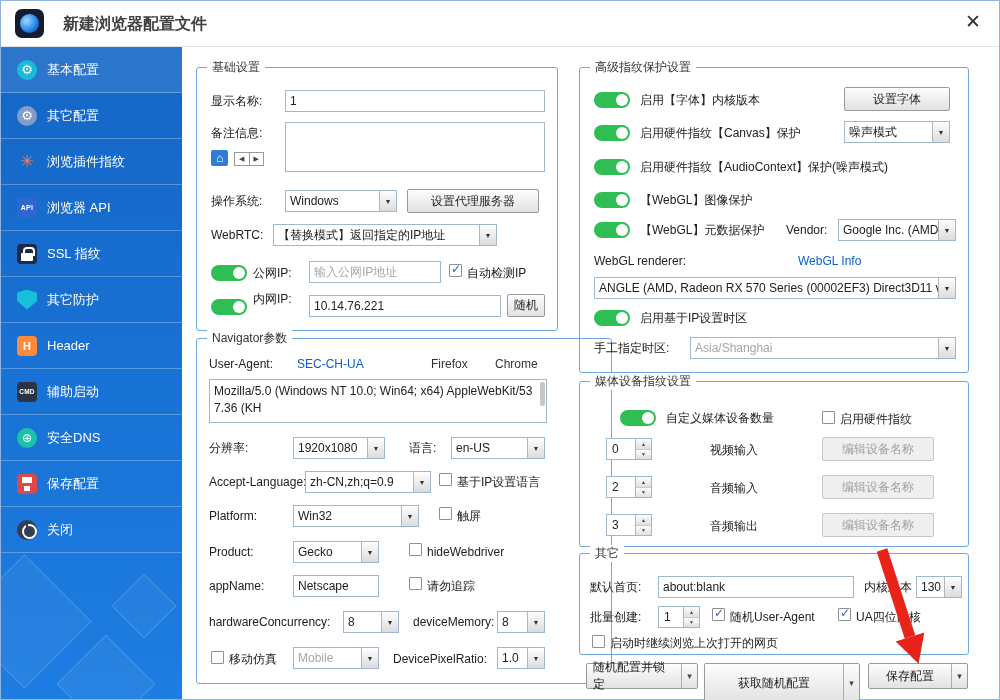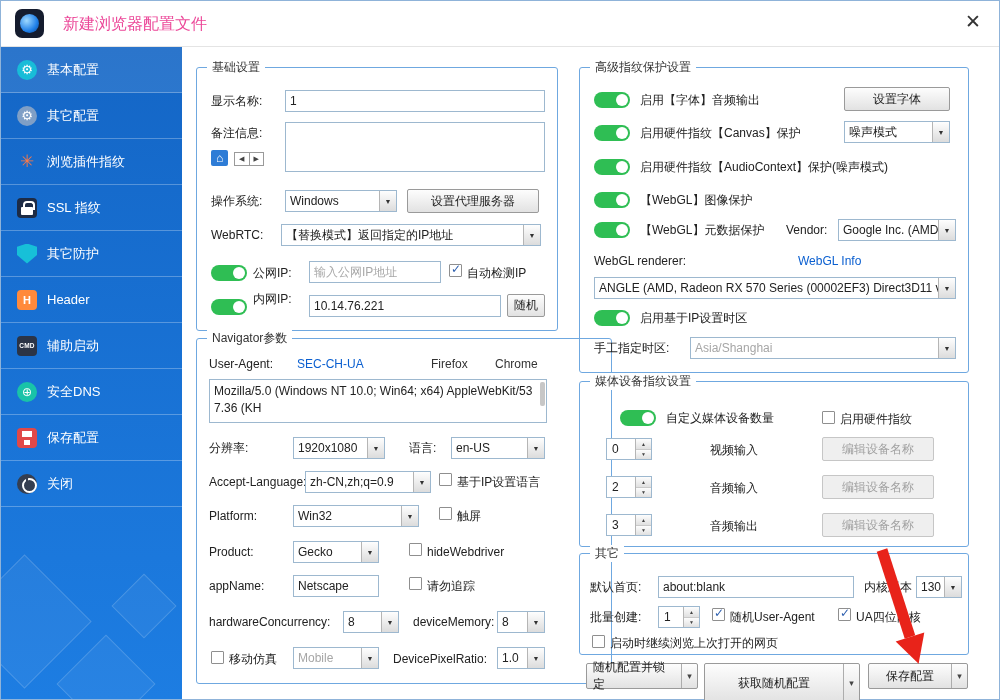--- a/index.html
+++ b/index.html
@@ -3,21 +3,21 @@
 <meta charset="utf-8">
 <style>
   *{margin:0;padding:0;box-sizing:border-box}
   html,body{width:1000px;height:700px;overflow:hidden}
   body{font-family:"Liberation Sans","DejaVu Sans",sans-serif;font-size:12px;color:#222;background:#fff}
   .window{position:absolute;inset:0;border:1px solid #8fb3d9;background:#fff}
   
   .titlebar{position:absolute;top:0;left:0;right:0;height:46px;background:#fff;border-bottom:1px solid #e4e4e4}
   .logo{position:absolute;left:14px;top:8px;width:29px;height:29px;border-radius:7px;background:#151c2e}
   .logo::after{content:"";position:absolute;inset:5px;border-radius:50%;background:radial-gradient(circle at 35% 35%,#9ed9ff,#1f7fe8 60%,#0b3f86)}
-  .title{position:absolute;left:62px;top:13px;font-size:16px;font-weight:normal;color:#ec4899}
+  .title{position:absolute;left:62px;top:13px;font-size:16px;font-weight:bold;color:#404040}
   .close-btn{position:absolute;right:18px;top:11px;font-size:19px;color:#333;cursor:pointer;line-height:1}
   
   .sidebar{position:absolute;left:0;top:46px;bottom:0;width:181px;background:linear-gradient(180deg,#1466c6,#1d7de2);overflow:hidden}
   .side-item{position:relative;height:46px;border-bottom:1px solid rgba(255,255,255,.28);display:flex;align-items:center;padding-left:16px;color:#fff;font-size:13px;cursor:pointer}
   .side-item.active{background:rgba(255,255,255,.10)}
   .ic{width:20px;height:20px;margin-right:10px;display:flex;align-items:center;justify-content:center;font-size:13px;color:#fff;border-radius:4px;flex:0 0 20px;position:relative}
   .ic1{background:#18bcd8;border-radius:50%}
   .ic2{background:#7f9fc6;border-radius:50%}
   .ic3{background:transparent;color:#ff7a45;font-size:17px}
   .ic4{background:#2f66d0;font-size:7px;font-weight:bold;letter-spacing:.3px}
@@ -93,20 +93,24 @@
     </div>
     <div class="side-item">
       <span class="ic ic2">⚙</span>
       <span>其它配置</span>
     </div>
     <div class="side-item">
       <span class="ic ic3">✳</span>
       <span>浏览插件指纹</span>
     </div>
     <div class="side-item">
+      <span class="ic ic4">API</span>
+      <span>浏览器 API</span>
+    </div>
+    <div class="side-item">
       <span class="ic ic-lock"></span>
       <span>SSL 指纹</span>
     </div>
     <div class="side-item">
       <span class="ic ic-shield"></span>
       <span>其它防护</span>
     </div>
     <div class="side-item">
       <span class="ic ic7">H</span>
       <span>Header</span>
@@ -147,21 +151,21 @@
           <span>◀</span>
           <span>▶</span>
         </span>
       <span class="lbl" style="left:14px;top:126px">操作系统:</span>
       <div class="sel" style="left:88px;top:122px;width:112px">
         <span class="txt">Windows</span>
           <span class="arr">▼</span>
       </div>
       <div class="btn" style="left:210px;top:121px;width:132px">设置代理服务器</div>
       <span class="lbl" style="left:14px;top:160px">WebRTC:</span>
-      <div class="sel" style="left:84px;top:156px;width:260px">
+      <div class="sel" style="left:76px;top:156px;width:224px">
         <span class="txt">【替换模式】返回指定的IP地址</span>
           <span class="arr">▼</span>
       </div>
       <div class="toggle on" style="left:14px;top:197px"></div>
       <span class="lbl" style="left:56px;top:198px">公网IP:</span>
       <input class="inp" style="left: 112px; top: 193px; width: 132px;" placeholder="输入公网IP地址">
       <div class="cb on" style="left:252px;top:196px"></div>
       <span class="lbl" style="left:270px;top:198px">自动检测IP</span>
       <div class="toggle on" style="left:14px;top:231px"></div>
       <span class="lbl" style="left:56px;top:224px">内网IP:</span>
@@ -233,21 +237,21 @@
       <span class="lbl" style="left:196px;top:313px">DevicePixelRatio:</span>
       <div class="sel" style="left:300px;top:308px;width:48px">
         <span class="txt">1.0</span>
           <span class="arr">▼</span>
       </div>
     </div>
 
     <div class="fs" style="left:397px;top:20px;width:390px;height:306px">
       <span class="lg">高级指纹保护设置</span>
       <div class="toggle on" style="left:14px;top:24px"></div>
-      <span class="lbl" style="left:60px;top:25px">启用【字体】音频输出</span>
+      <span class="lbl" style="left:60px;top:25px">启用【字体】内核版本</span>
       <div class="btn" style="left:264px;top:19px;width:106px">设置字体</div>
       <div class="toggle on" style="left:14px;top:57px"></div>
       <span class="lbl" style="left:60px;top:58px">启用硬件指纹【Canvas】保护</span>
       <div class="sel" style="left:264px;top:53px;width:106px">
         <span class="txt">噪声模式</span>
           <span class="arr">▼</span>
       </div>
       <div class="toggle on" style="left:14px;top:91px"></div>
       <span class="lbl" style="left:60px;top:92px">启用硬件指纹【AudioContext】保护(噪声模式)</span>
       <div class="toggle on" style="left:14px;top:124px"></div>

